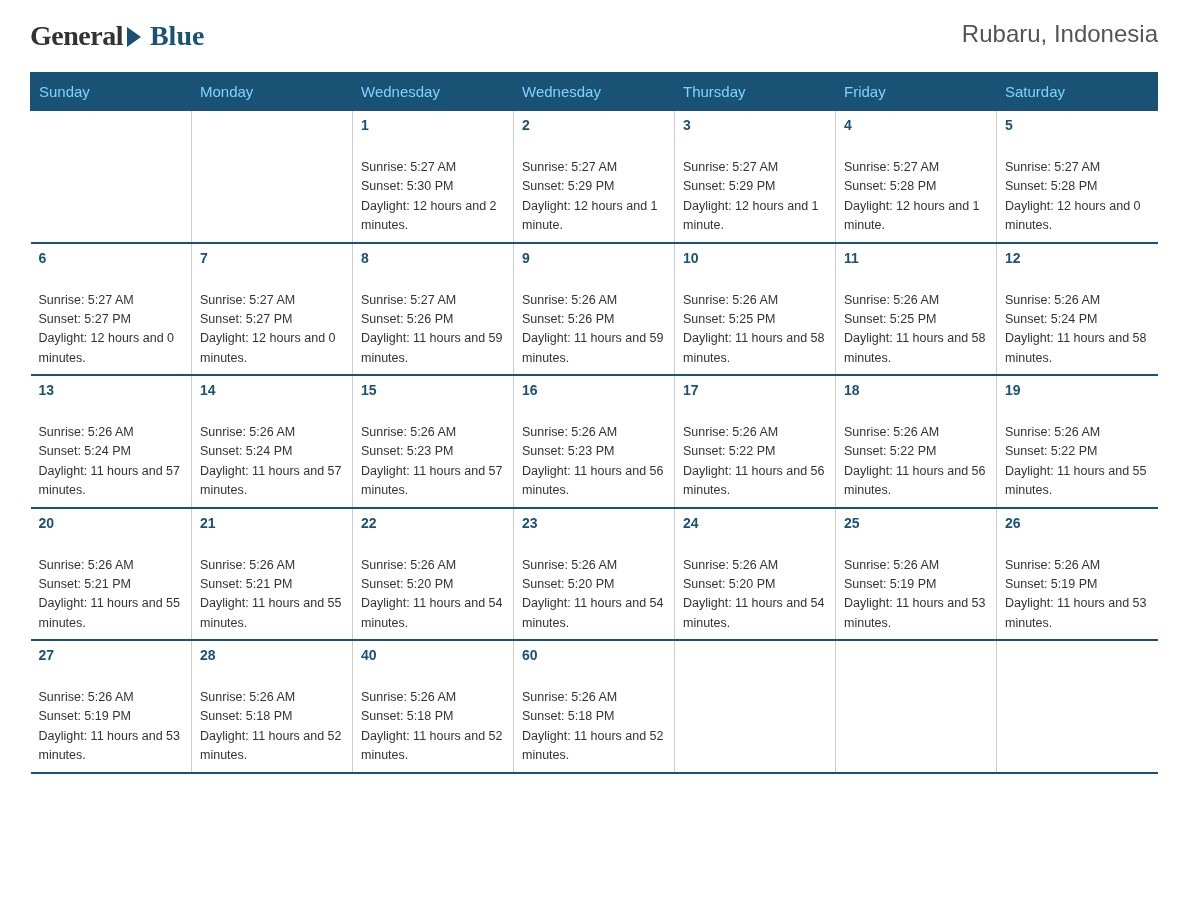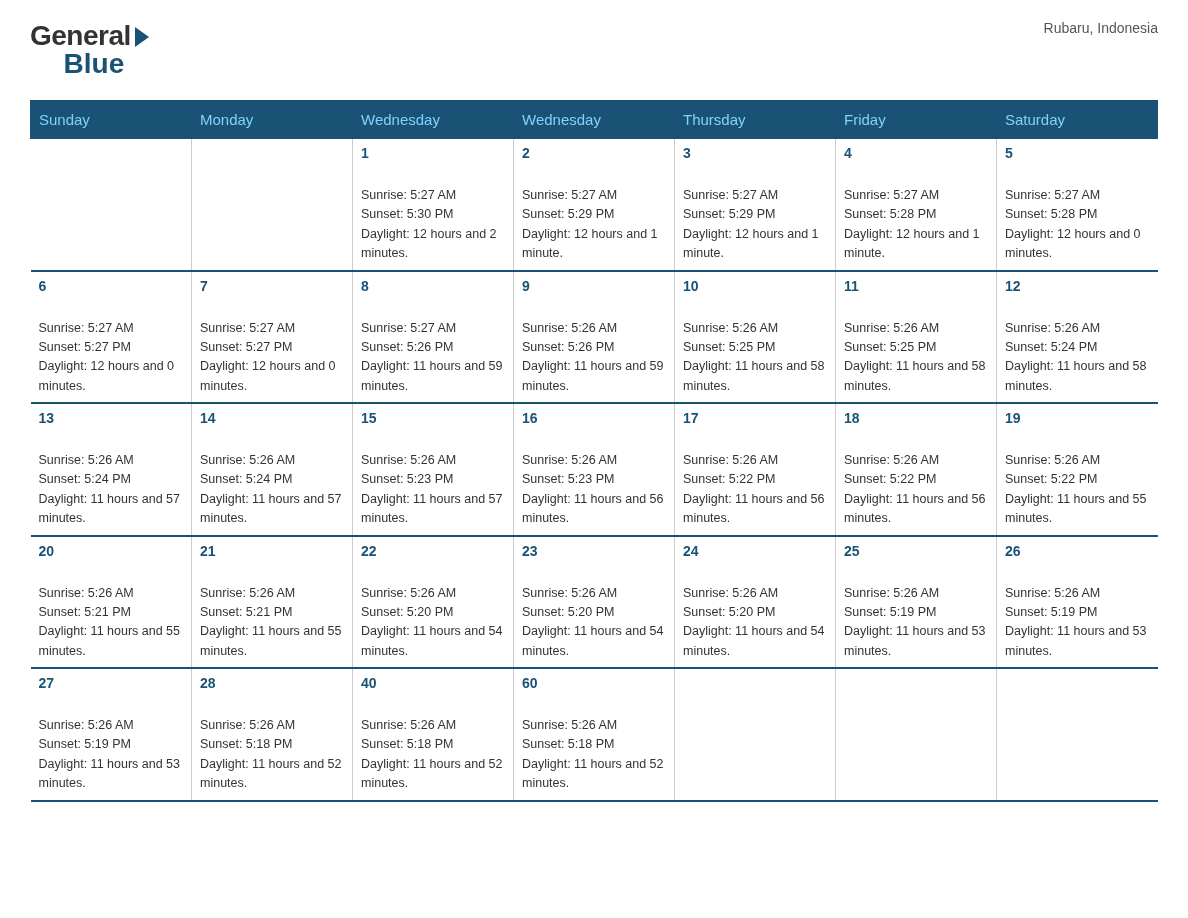--- a/index.html
+++ b/index.html
@@ -12,22 +12,23 @@
       padding: 20px 30px;
     }
     .header {
       display: flex;
       justify-content: space-between;
       align-items: flex-start;
       margin-bottom: 20px;
     }
     .logo {
       display: flex;
-      flex-direction: column;
-      align-items: center;
+      flex-direction: row;
+      align-items: flex-end;
+      font-family: Liberation Serif, serif;
     }
     .logo-top {
       display: flex;
       align-items: center;
     }
     .logo-general {
       font-size: 28px;
       font-weight: bold;
       color: #333;
       letter-spacing: -0.5px;
@@ -50,21 +51,21 @@
     }
     .title-section {
       text-align: right;
     }
     .calendar-title {
       font-size: 52px;
       color: #333;
       font-weight: normal;
     }
     .calendar-subtitle {
-      font-size: 14px;
+      font-size: 24px;
       color: #555;
     }
     table {
       width: 100%;
       border-collapse: collapse;
       table-layout: fixed;
     }
     thead tr {
       background-color: #1a5276;
       color: #7dd3fc;

